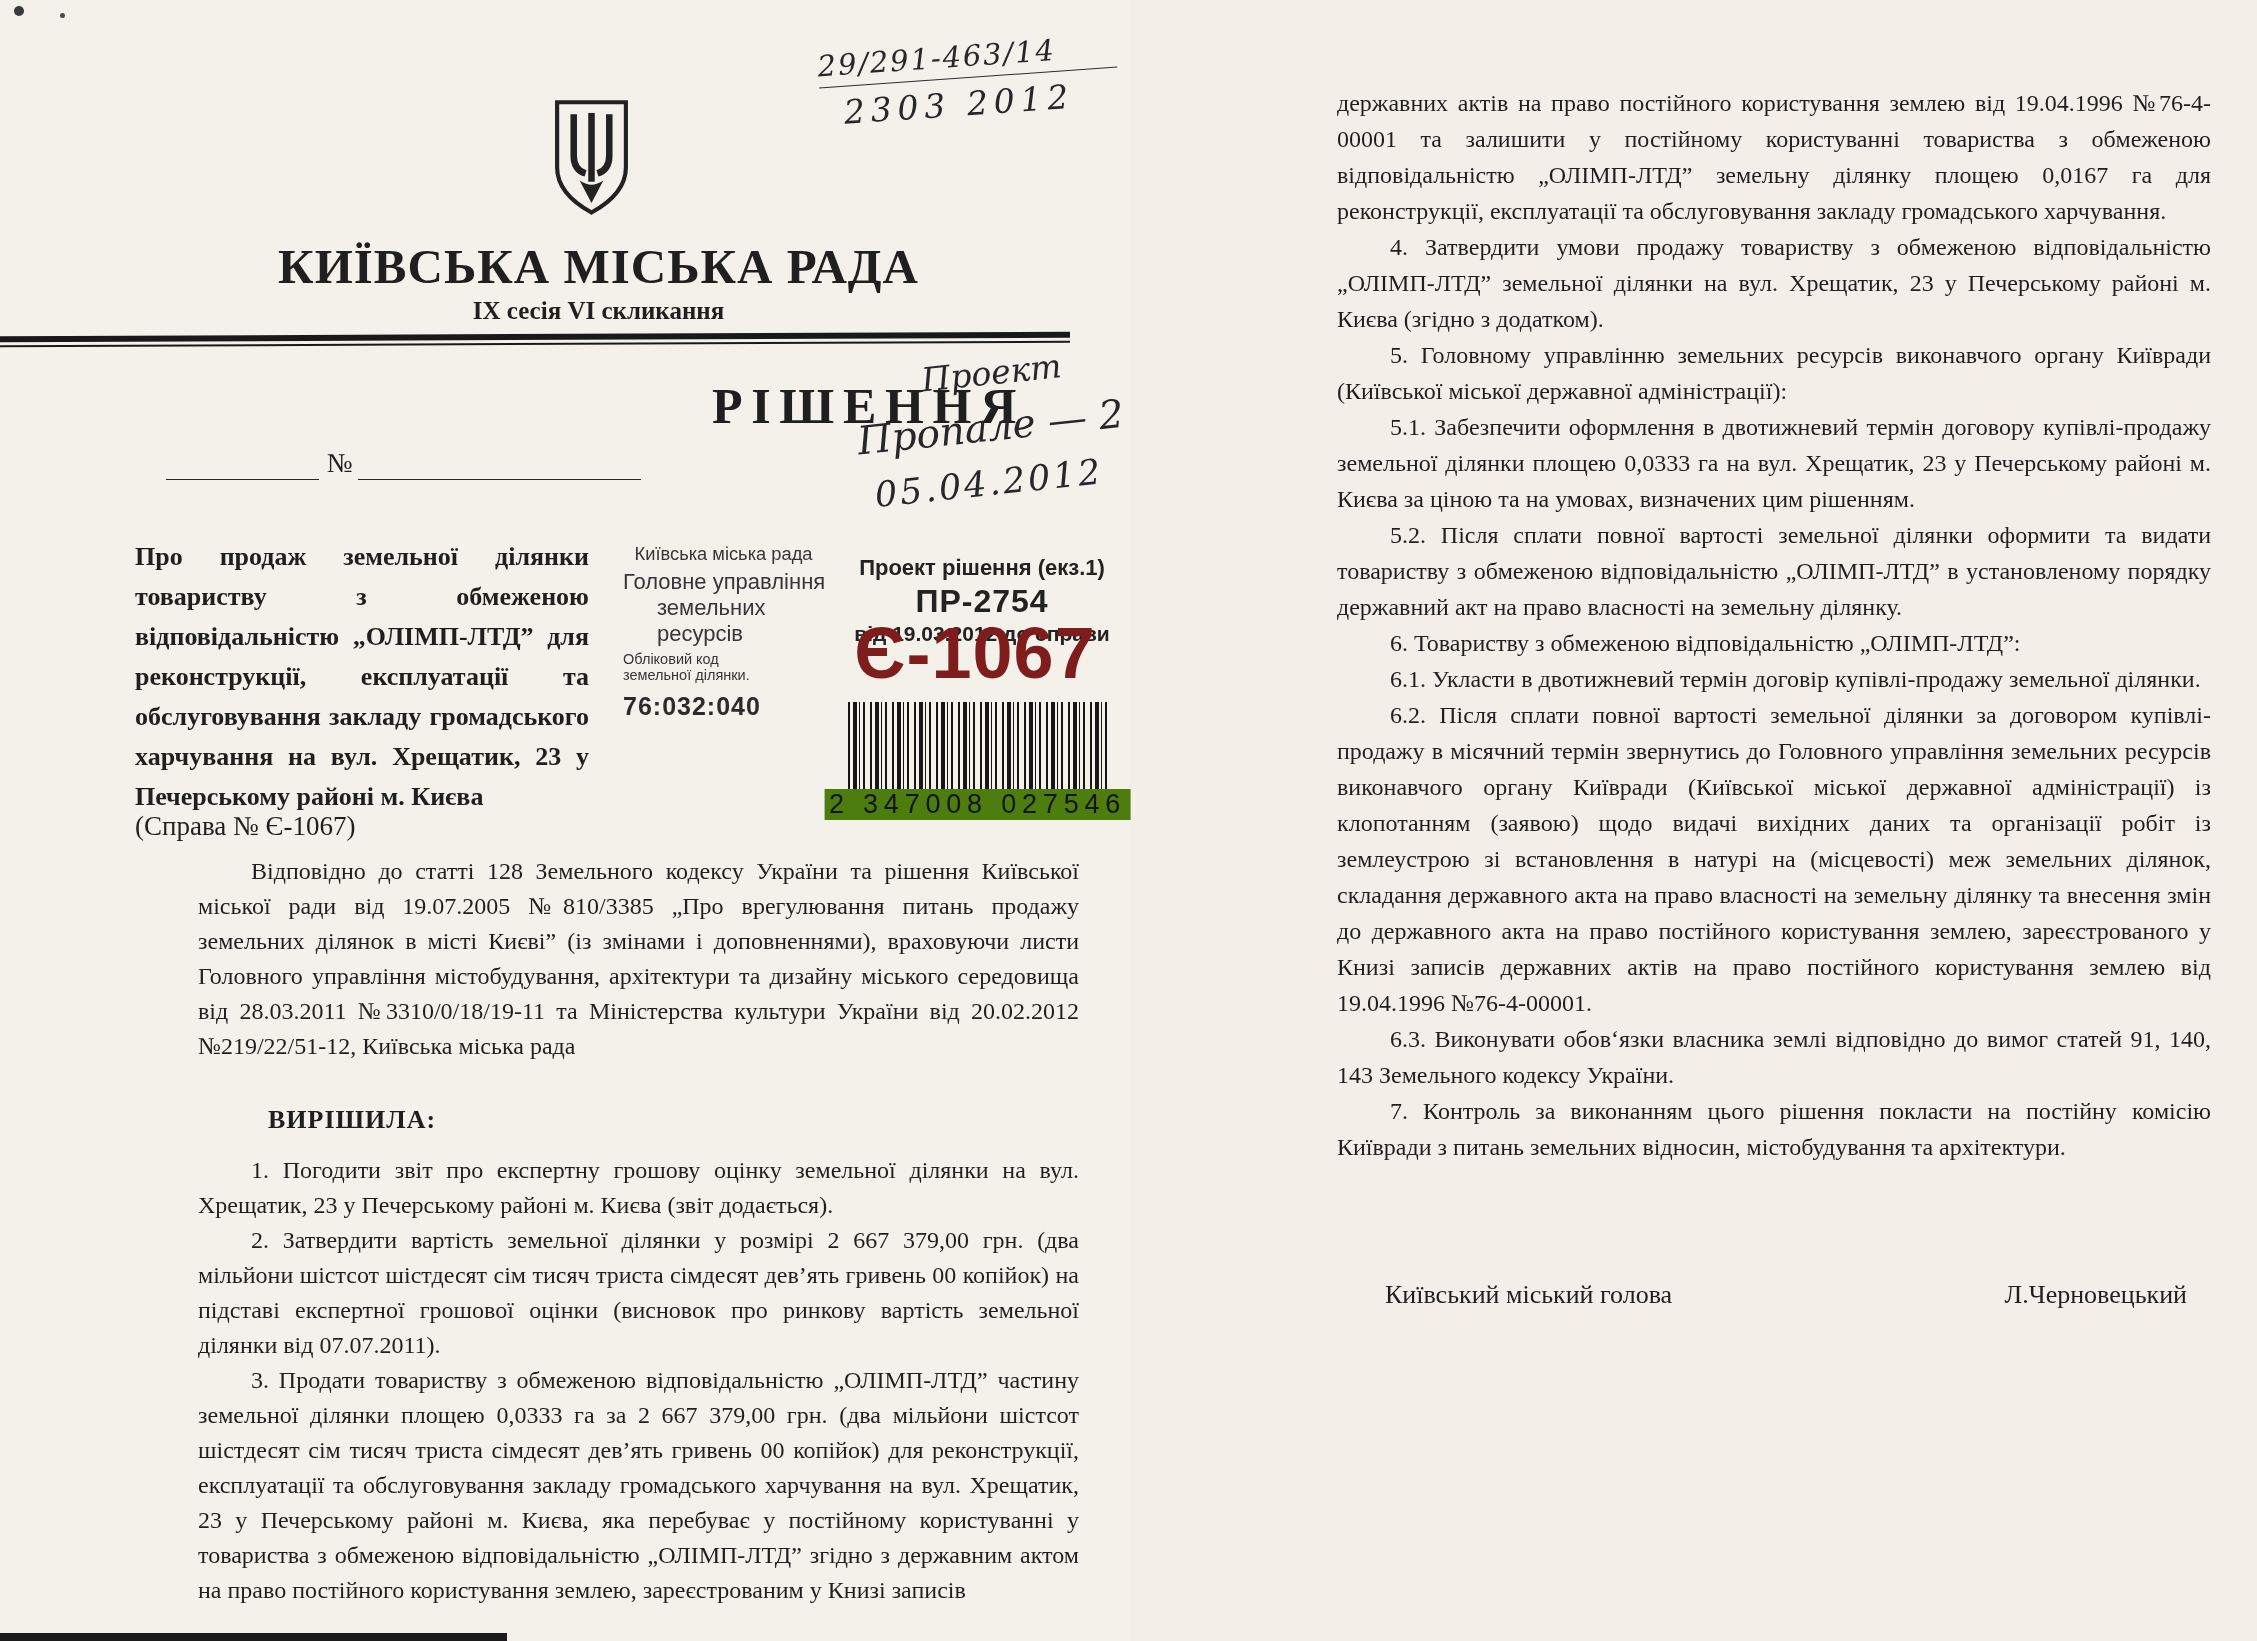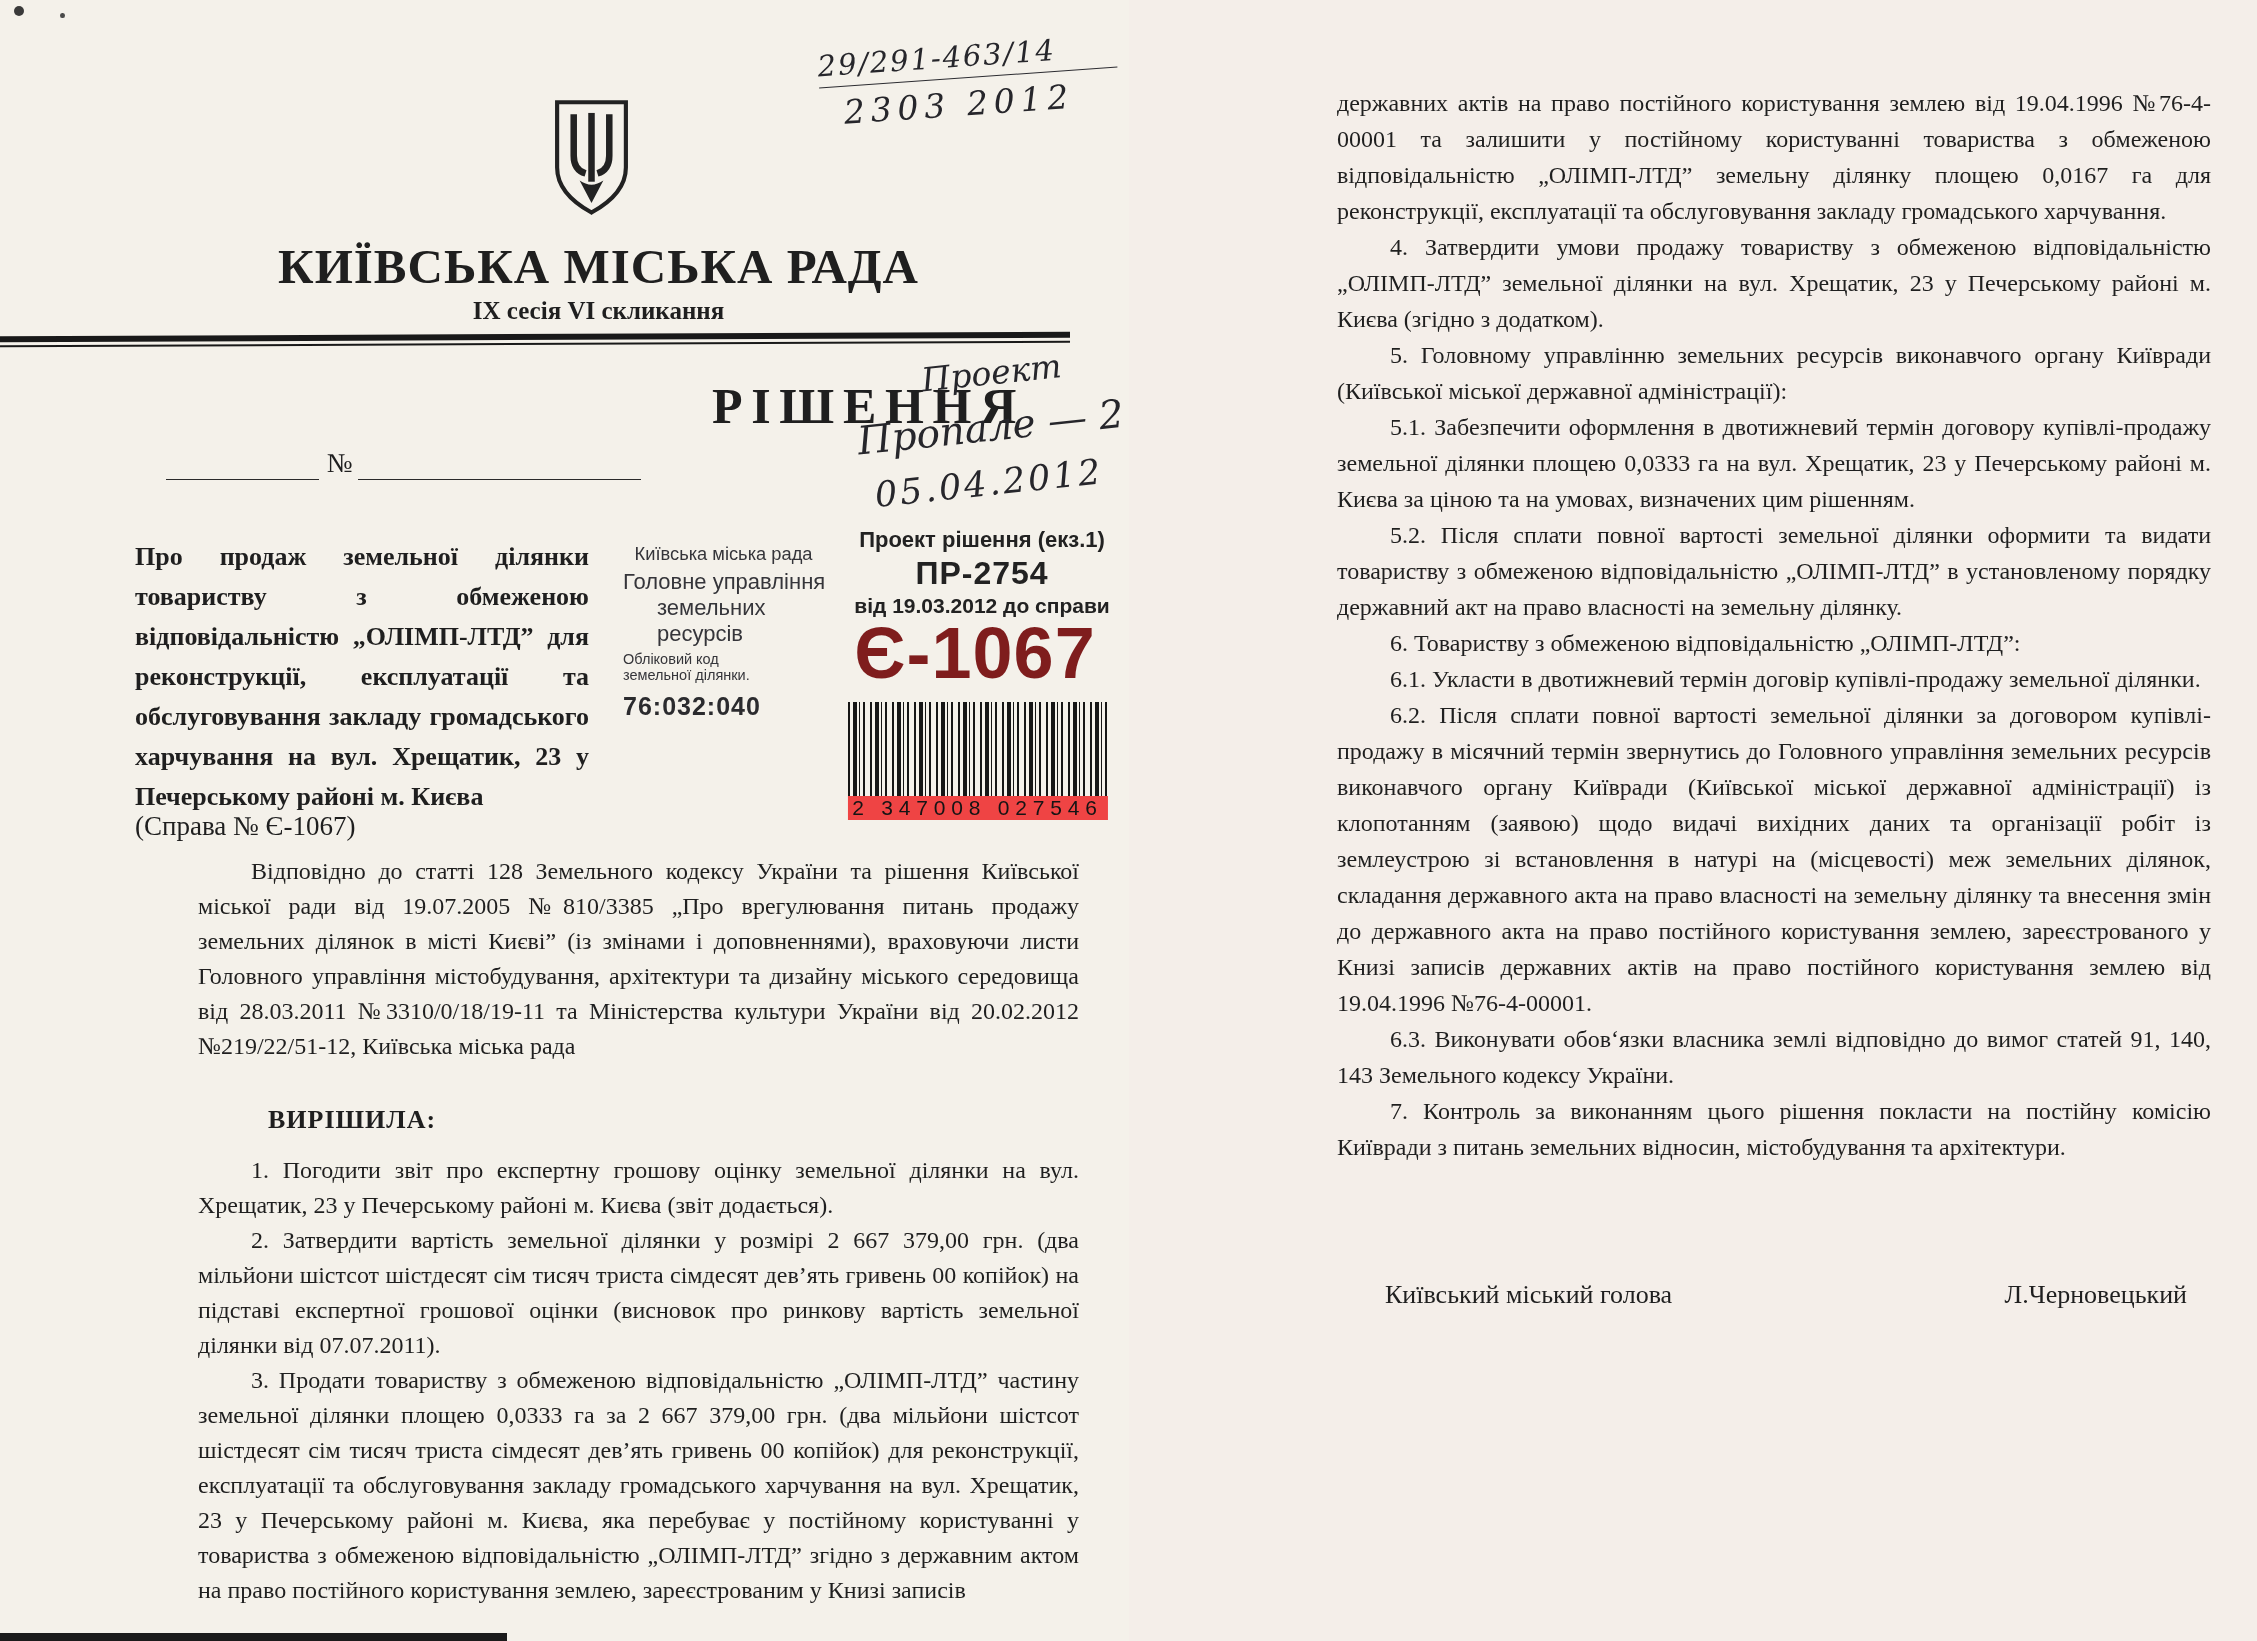--- a/index.html
+++ b/index.html
@@ -38,35 +38,35 @@
   .case-ref{left:135px;top:811px;font-size:27px;}
   
   .stamp{left:623px;top:543px;width:212px;font-family:"Liberation Sans","DejaVu Sans",sans-serif;color:#35353a;}
   .stamp .s1{font-size:18.3px;margin-left:11.6px;}
   .stamp .s2{font-size:22px;margin-top:3.9px;}
   .stamp .s3{font-size:22px;margin-left:34px;}
   .stamp .s4{font-size:14.5px;margin-top:3.9px;}
   .stamp .s5{font-size:14.5px;}
   .stamp .code{font-size:25px;font-weight:bold;margin-top:9.7px;color:#2b2b2e;letter-spacing:1px;}
   
-  .project{left:848px;top:527px;width:268px;text-align:center;font-family:"Liberation Sans","DejaVu Sans",sans-serif;color:#222;}
+  .project{left:848px;top:555px;width:268px;text-align:center;font-family:"Liberation Sans","DejaVu Sans",sans-serif;color:#222;}
   .project .p1{font-size:22px;font-weight:bold;}
   .project .p2{font-size:32px;font-weight:bold;margin-top:1.9px;letter-spacing:1px;}
   .project .p3{font-size:21px;font-weight:bold;margin-top:1.9px;}
   .barcode-num{left:832px;top:612px;width:286px;text-align:center;font-size:72px;font-weight:bold;font-family:"Liberation Sans","DejaVu Sans",sans-serif;color:#7f1d1d;letter-spacing:1px;}
   .barcode{left:848px;top:702px;width:259px;height:116px;}
   .barcode .bars{position:absolute;inset:0;
     background-image:repeating-linear-gradient(90deg,
       #161616 0 1.9px,transparent 1.9px 4.8px,
       #161616 4.8px 8.7px,transparent 8.7px 10.6px,
       #161616 10.6px 11.6px,transparent 11.6px 15.4px,
       #161616 15.4px 17.4px,transparent 17.4px 22px);}
   .barcode .digits{position:absolute;left:50%;bottom:-1.9px;transform:translateX(-50%);
-    background:#ef4444;padding:0 4.8px;font-family:"Liberation Sans","DejaVu Sans",sans-serif;
-    font-size:21px;letter-spacing:5.8px;color:#141414;white-space:nowrap;}
+    background:#4d7c0f;padding:0 4.8px;font-family:"Liberation Sans","DejaVu Sans",sans-serif;
+    font-size:27px;letter-spacing:5.8px;color:#141414;white-space:nowrap;}
   
   .bodytext{font-size:24px;line-height:35px;text-align:justify;}
   .bodytext p{margin:0;text-indent:53px;}
   .preamble{left:198px;top:854px;width:881px;}
   .resolved{left:268px;top:1105px;font-size:26px;font-weight:bold;letter-spacing:1px;}
   .items-left{left:198px;top:1153px;width:881px;}
   .rp-flow{left:1337px;top:85px;width:874px;font-size:24px;line-height:36px;text-align:justify;}
   .rp-flow p{margin:0;text-indent:53px;}
   .rp-flow p.cont{text-indent:0;}
   .signature{left:1337px;top:1280px;width:850px;display:flex;justify-content:space-between;font-size:26px;}

